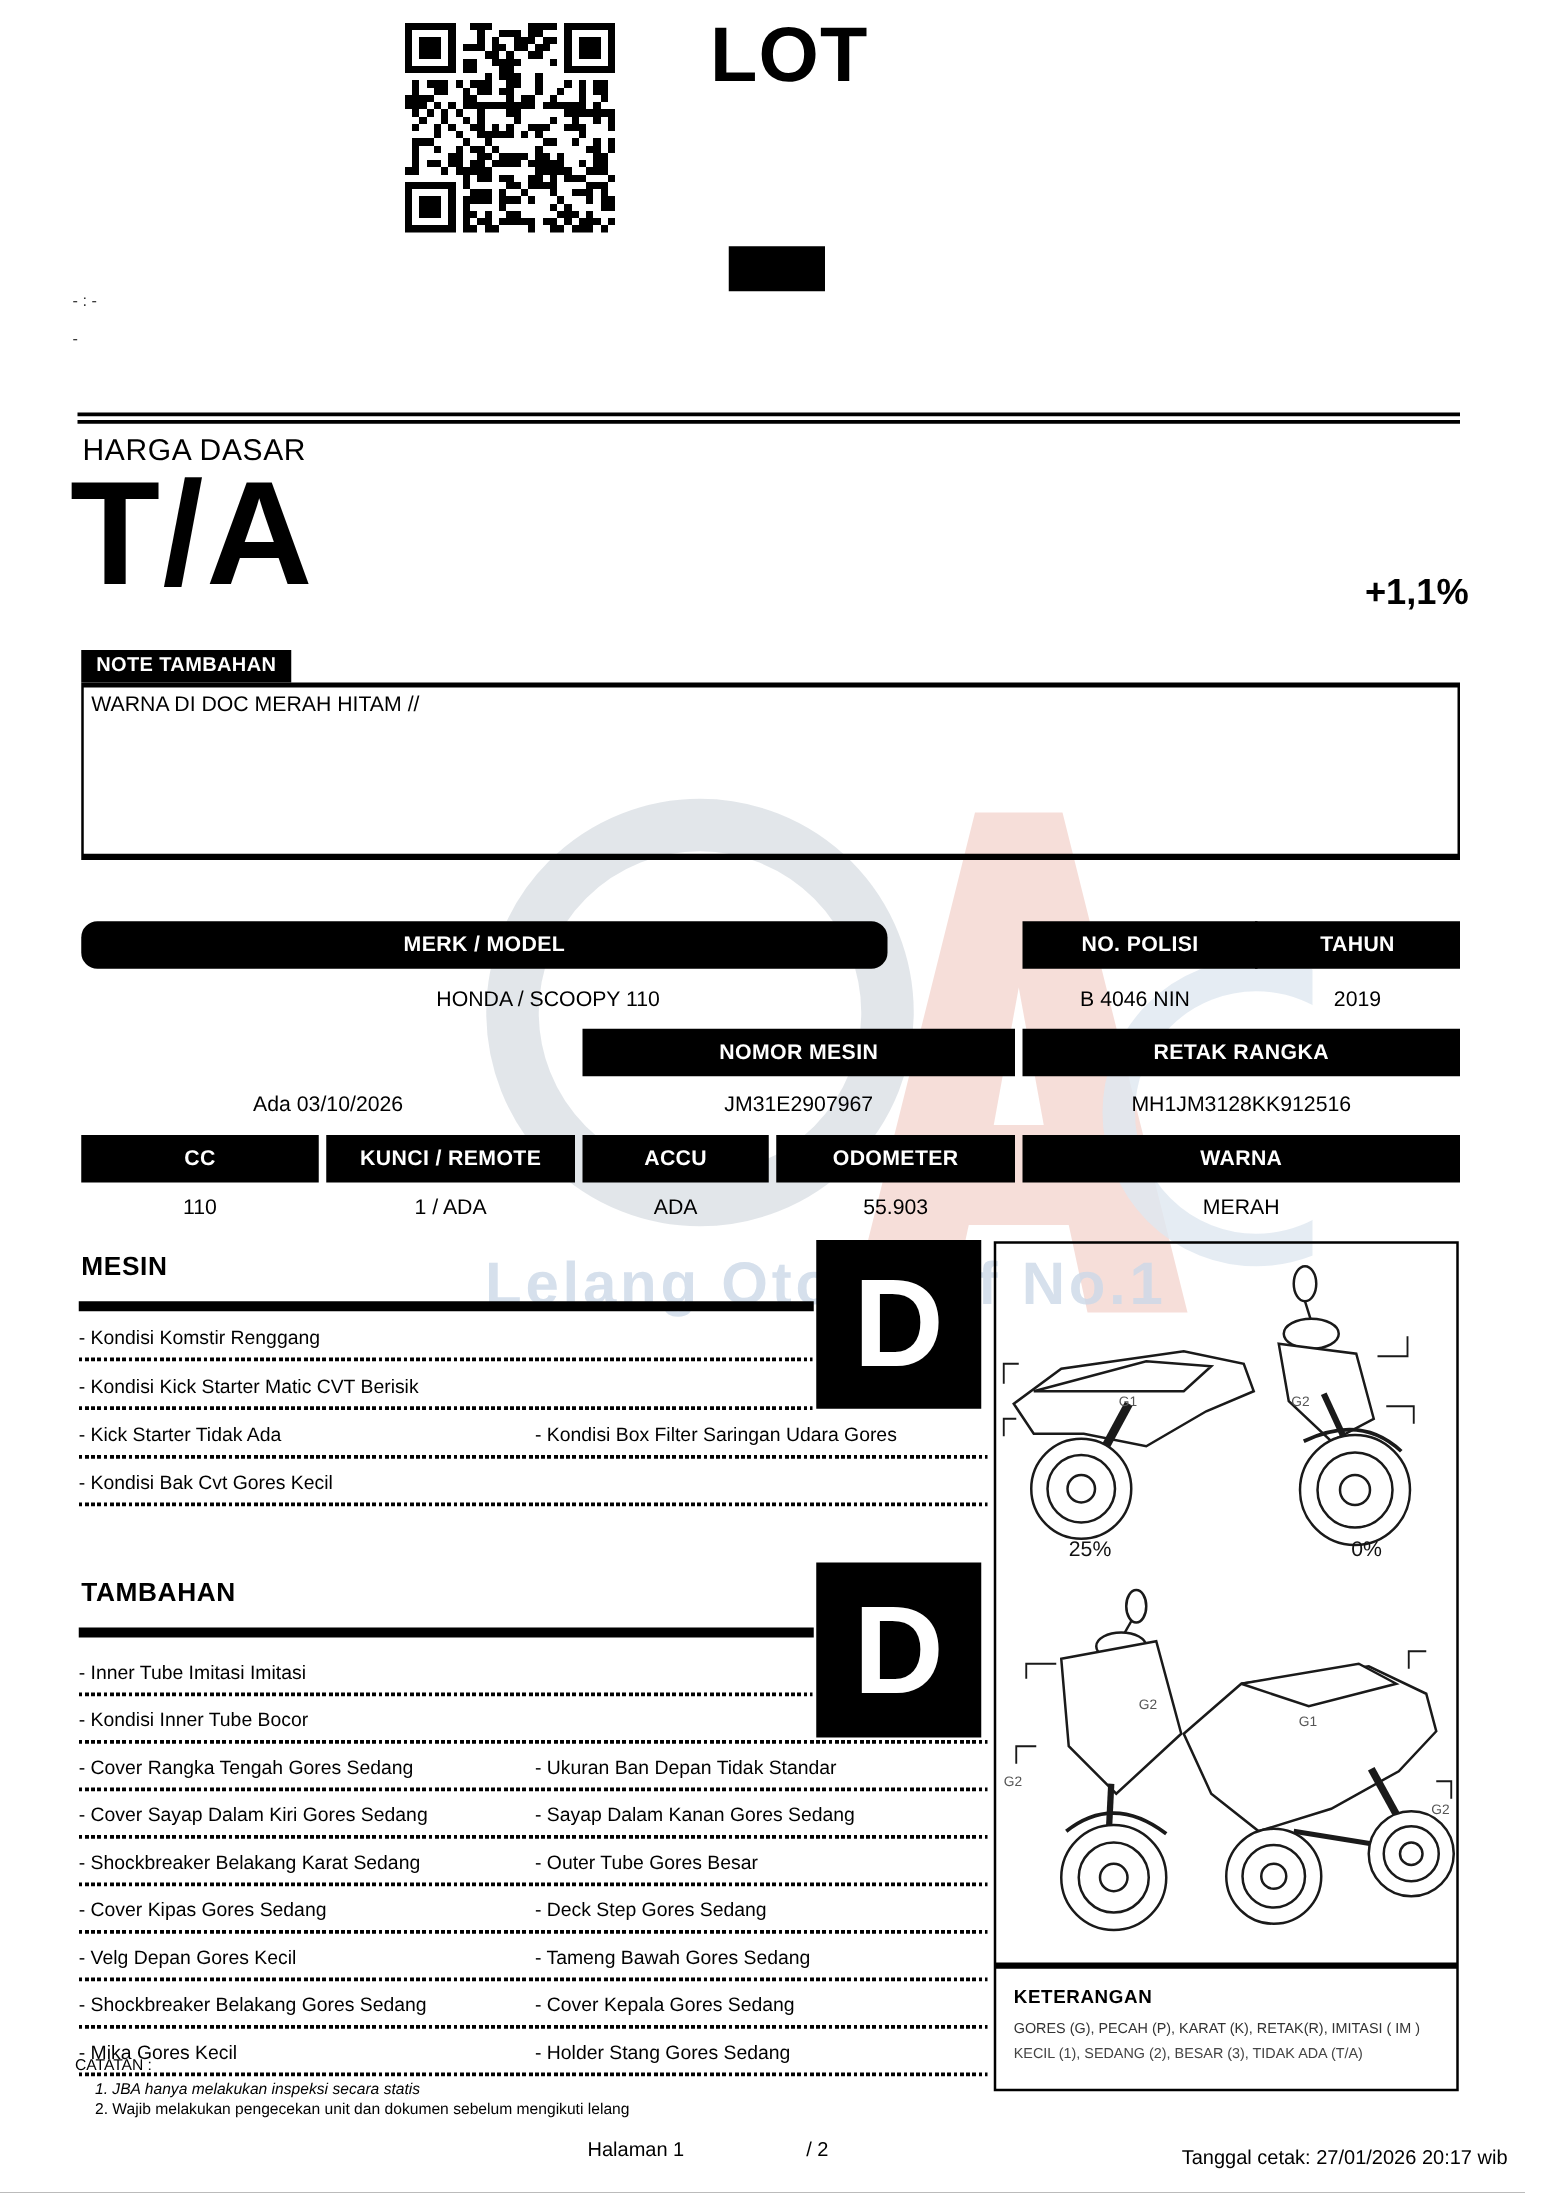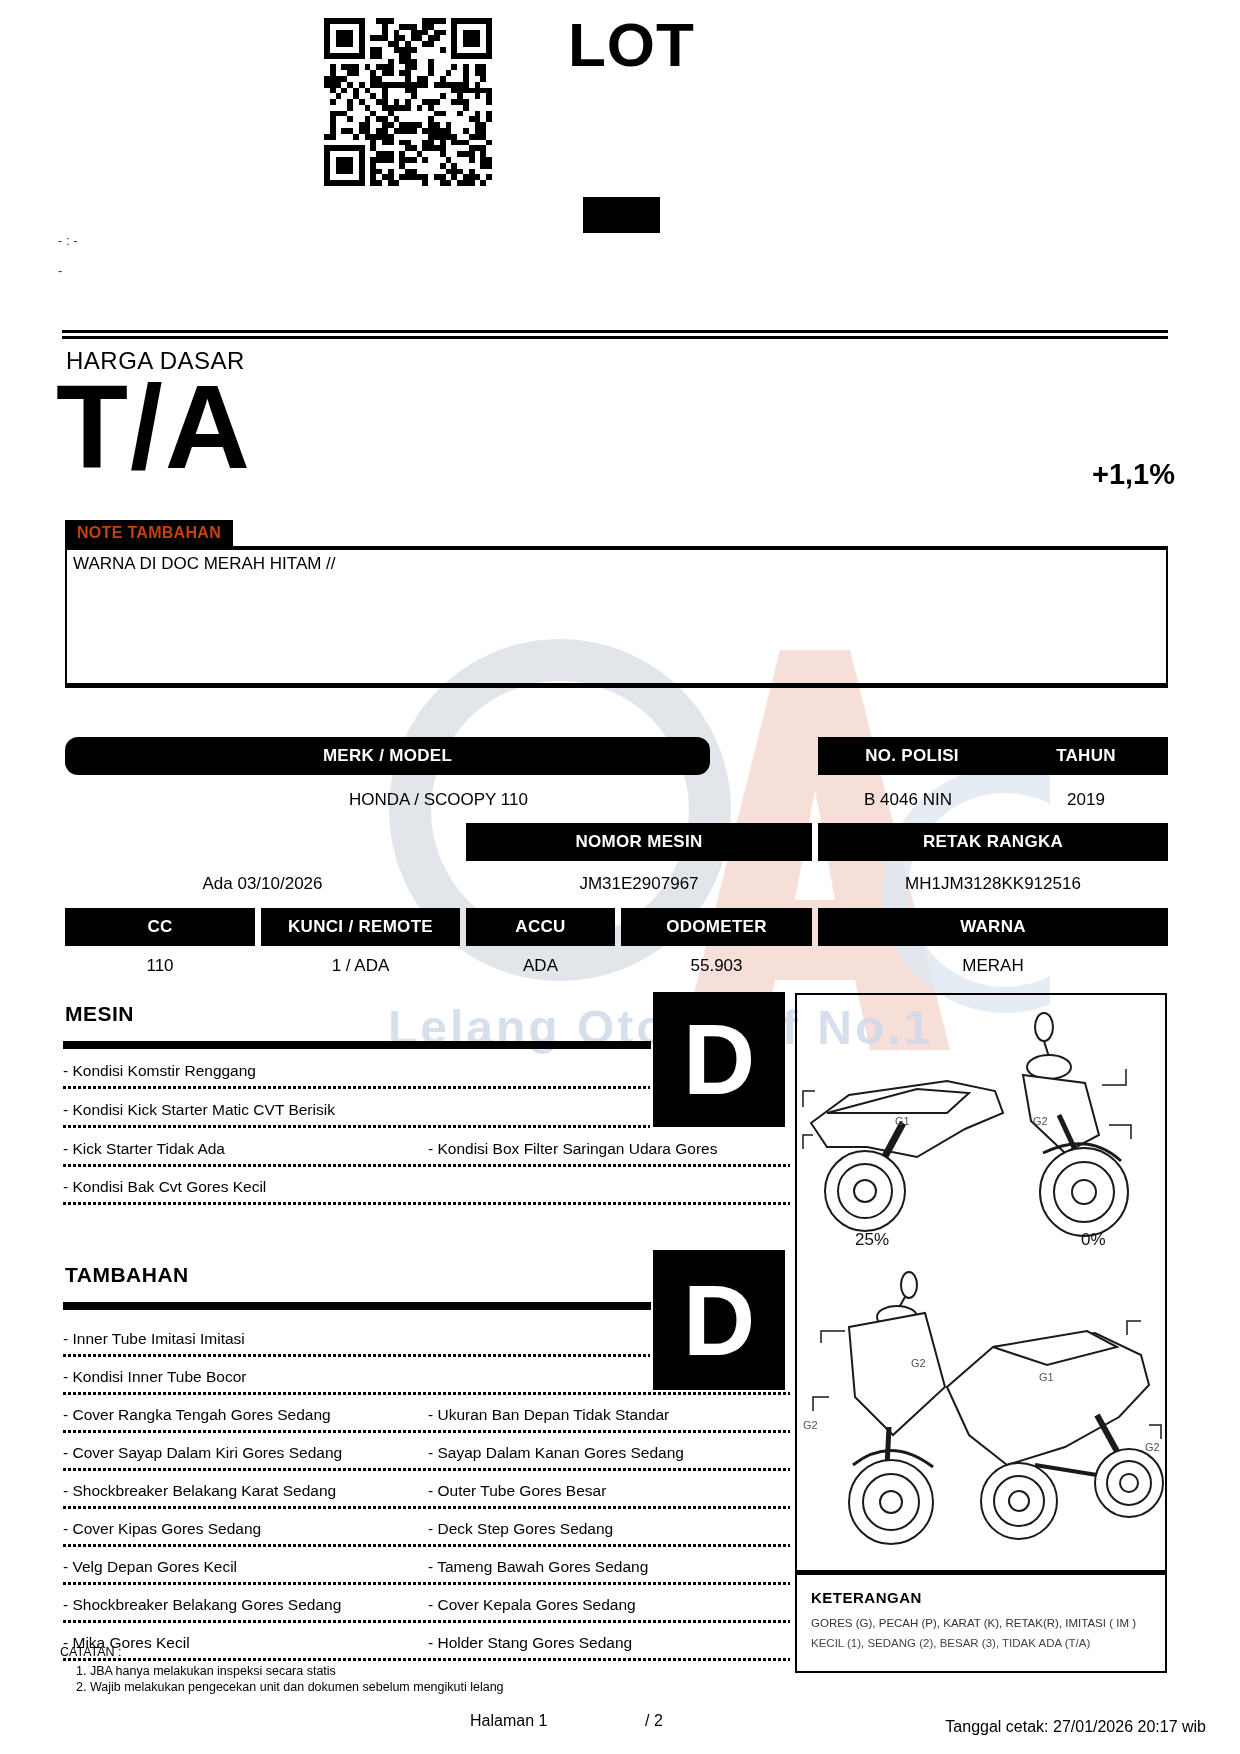--- a/index.html
+++ b/index.html
@@ -17,21 +17,21 @@
   .lot{position:absolute;left:568px;top:14px;font-size:62px;font-weight:bold;letter-spacing:1px;line-height:1;}
   .redact{position:absolute;left:583px;top:197px;width:77px;height:36px;background:#000;}
   .meta1{position:absolute;left:58px;top:233px;font-size:13px;color:#333;}
   .meta2{position:absolute;left:58px;top:263px;font-size:13px;color:#333;}
   .double-rule{position:absolute;left:62px;top:330px;width:1106px;height:9px;
                border-top:3px solid #000;border-bottom:3px solid #000;}
   .harga-label{position:absolute;left:66px;top:347px;font-size:24px;letter-spacing:.5px;}
   .harga-value{position:absolute;left:56px;top:368px;font-size:118px;font-weight:bold;line-height:1;letter-spacing:2px;}
   .adjust{position:absolute;left:1030px;top:458px;width:145px;text-align:right;font-size:29px;font-weight:bold;}
 
-  .note-label{position:absolute;left:65px;top:520px;height:26px;background:#000;color:#c2410c;
+  .note-label{position:absolute;left:65px;top:520px;height:26px;background:#000;color:#ffffff;
               font-size:16px;font-weight:bold;line-height:26px;padding:0 12px;letter-spacing:.3px;}
   .note-box{position:absolute;left:65px;top:546px;width:1103px;height:142px;background:transparent;
             border:2px solid #000;border-top-width:4px;border-bottom-width:5px;}
   .note-text{position:absolute;left:6px;top:4px;font-size:17px;}
 
   
   .hbar{position:absolute;height:38px;background:#000;color:#fff;font-weight:bold;font-size:17px;
         line-height:38px;text-align:center;letter-spacing:.3px;}
   .val{position:absolute;font-size:17px;text-align:center;}
 
@@ -51,21 +51,21 @@
 
   
   .panel{position:absolute;left:795px;top:993px;width:372px;height:579px;border:2px solid #000;}
   .ket-box{position:absolute;left:795px;top:1572px;width:372px;height:101px;border:2px solid #000;border-top-width:3px;}
   .ket-title{position:absolute;left:14px;top:14px;font-size:15px;font-weight:bold;letter-spacing:.5px;}
   .ket-line1{position:absolute;left:14px;top:42px;font-size:11.5px;color:#333;white-space:nowrap;}
   .ket-line2{position:absolute;left:14px;top:62px;font-size:11.5px;color:#444;white-space:nowrap;}
 
   
   .catatan-title{position:absolute;left:60px;top:1645px;font-size:12.5px;}
-  .cat-note1{position:absolute;left:76px;top:1664px;font-size:12.5px;}
+  .cat-note1{position:absolute;left:76px;top:1664px;font-size:12.5px;font-style:italic;}
   .cat-note2{position:absolute;left:76px;top:1680px;font-size:12.5px;}
   .page-num{position:absolute;left:470px;top:1712px;font-size:16px;}
   .page-total{position:absolute;left:645px;top:1712px;font-size:16px;}
   .printed{position:absolute;left:840px;top:1718px;width:366px;text-align:right;font-size:16px;}
 
   svg text{font-family:"Liberation Sans",sans-serif;}
 </style>
 </head>
 <body>
 

